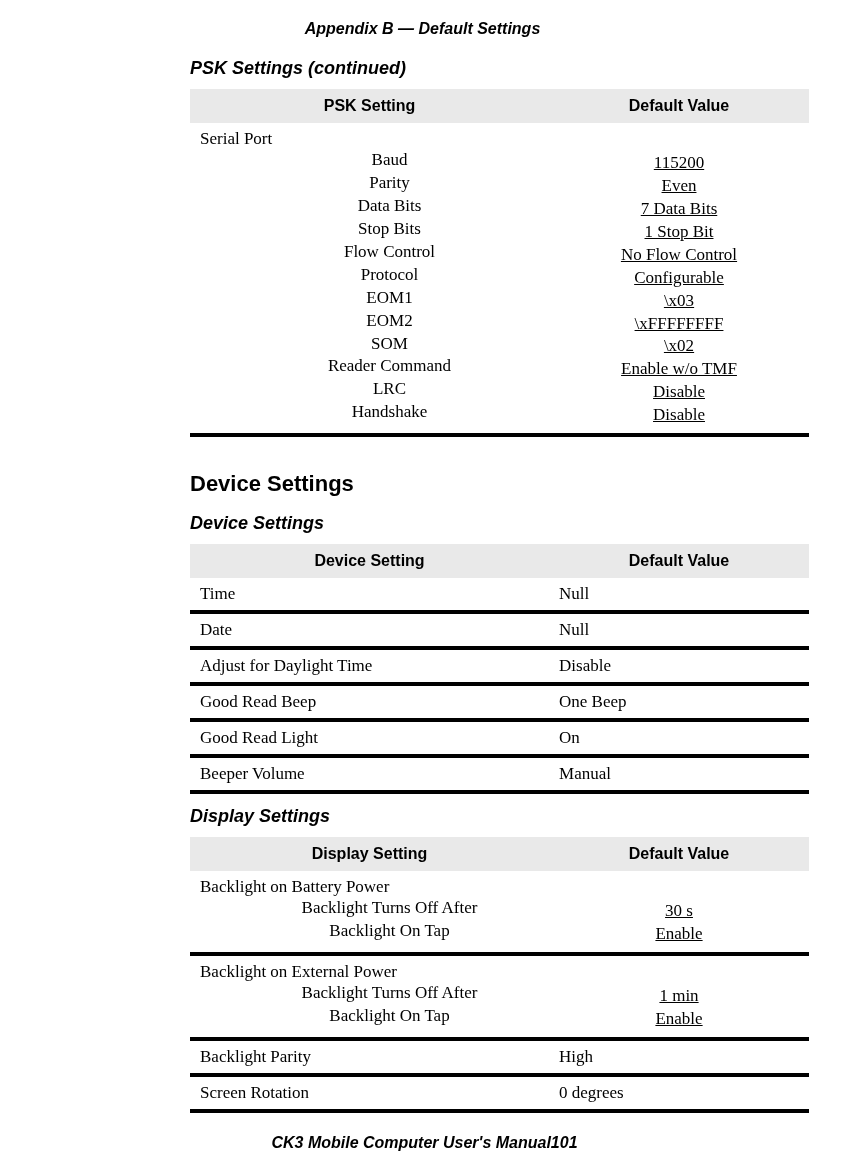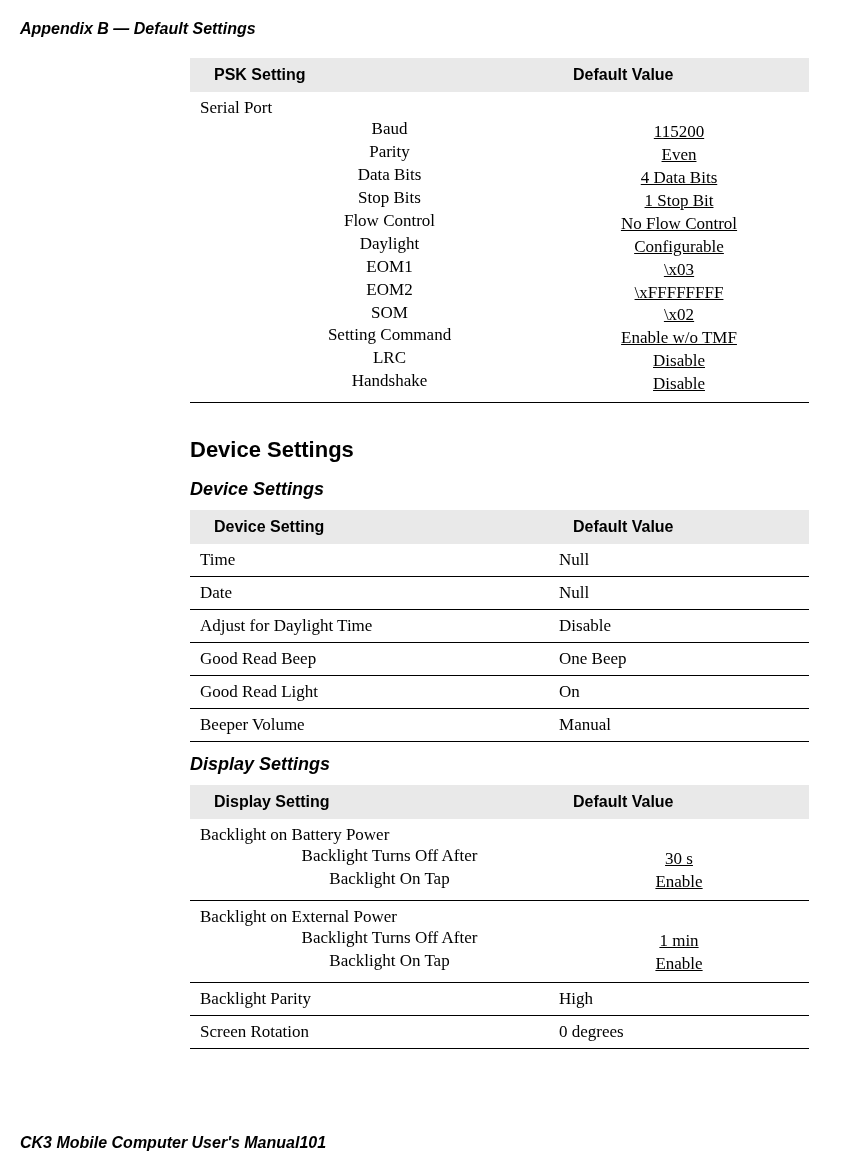--- a/index.html
+++ b/index.html
@@ -13,21 +13,21 @@
     position: relative;
   }
   .page {
     padding: 20px 20px 60px 20px;
   }
   .running-head {
     font-family: Arial, Helvetica, sans-serif;
     font-weight: bold;
     font-style: italic;
     font-size: 16px;
-    text-align: left;
+    text-align: center;
     margin-bottom: 20px;
     padding-right: 4px;
   }
   .content {
     margin-left: 170px;
     margin-right: 20px;
   }
   .caption {
     font-family: Arial, Helvetica, sans-serif;
     font-weight: bold;
@@ -43,89 +43,90 @@
   }
   table {
     width: 100%;
     border-collapse: collapse;
     font-size: 17px;
   }
   thead th {
     background: #e9e9e9;
     font-family: Arial, Helvetica, sans-serif;
     font-weight: bold;
-    text-align: left;
+    text-align: center;
     padding: 8px 24px;
     font-size: 16px;
   }
   tbody td {
     padding: 6px 10px;
     vertical-align: top;
-    border-bottom: 1px solid #000000;
+    border-bottom: 4px solid #000000;
   }
   .col-setting { width: 58%; }
   .col-value   { width: 42%; }
   .group-parent { display:block; }
   .group-children { display:block; padding-left: 40px; }
   .group-children span, .value-list span { display:block; line-height: 1.35; text-align: center; }
   .value-list { display:block;text-decoration:underline; }
   .value-list .spacer { visibility:hidden; }
   .footer {
     position: absolute;
     bottom: 18px;
     left: 20px;
     right: 20px;
     font-family: Arial, Helvetica, sans-serif;
     font-weight: bold;
     font-style: italic;
     font-size: 16px;
     display: flex;
-    justify-content: flex-start;
+    justify-content: center;
   }
 </style>
 </head>
 <body>
 
 <div class="page">
   <div class="running-head">Appendix B — Default Settings</div>
 
   <div class="content">
 
+    <div class="caption">PSK Settings (continued)</div>
     <table>
       <thead>
         <tr>
           <th class="col-setting">PSK Setting</th>
           <th class="col-value">Default Value</th>
         </tr>
       </thead>
       <tbody>
         <tr>
           <td>
             <span class="group-parent">Serial Port</span>
             <span class="group-children">
               <span>Baud</span>
               <span>Parity</span>
               <span>Data Bits</span>
               <span>Stop Bits</span>
               <span>Flow Control</span>
-              <span>Daylight</span>
+              <span>Protocol</span>
               <span>EOM1</span>
               <span>EOM2</span>
               <span>SOM</span>
-              <span>Setting Command</span>
+              <span>Reader Command</span>
               <span>LRC</span>
               <span>Handshake</span>
             </span>
           </td>
           <td>
             <span class="value-list">
               <span class="spacer">.</span>
               <span>115200</span>
               <span>Even</span>
-              <span>4 Data Bits</span>
+              <span>7 Data Bits</span>
               <span>1 Stop Bit</span>
               <span>No Flow Control</span>
               <span>Configurable</span>
               <span>\x03</span>
               <span>\xFFFFFFFF</span>
               <span>\x02</span>
               <span>Enable w/o TMF</span>
               <span>Disable</span>
               <span>Disable</span>
             </span>

